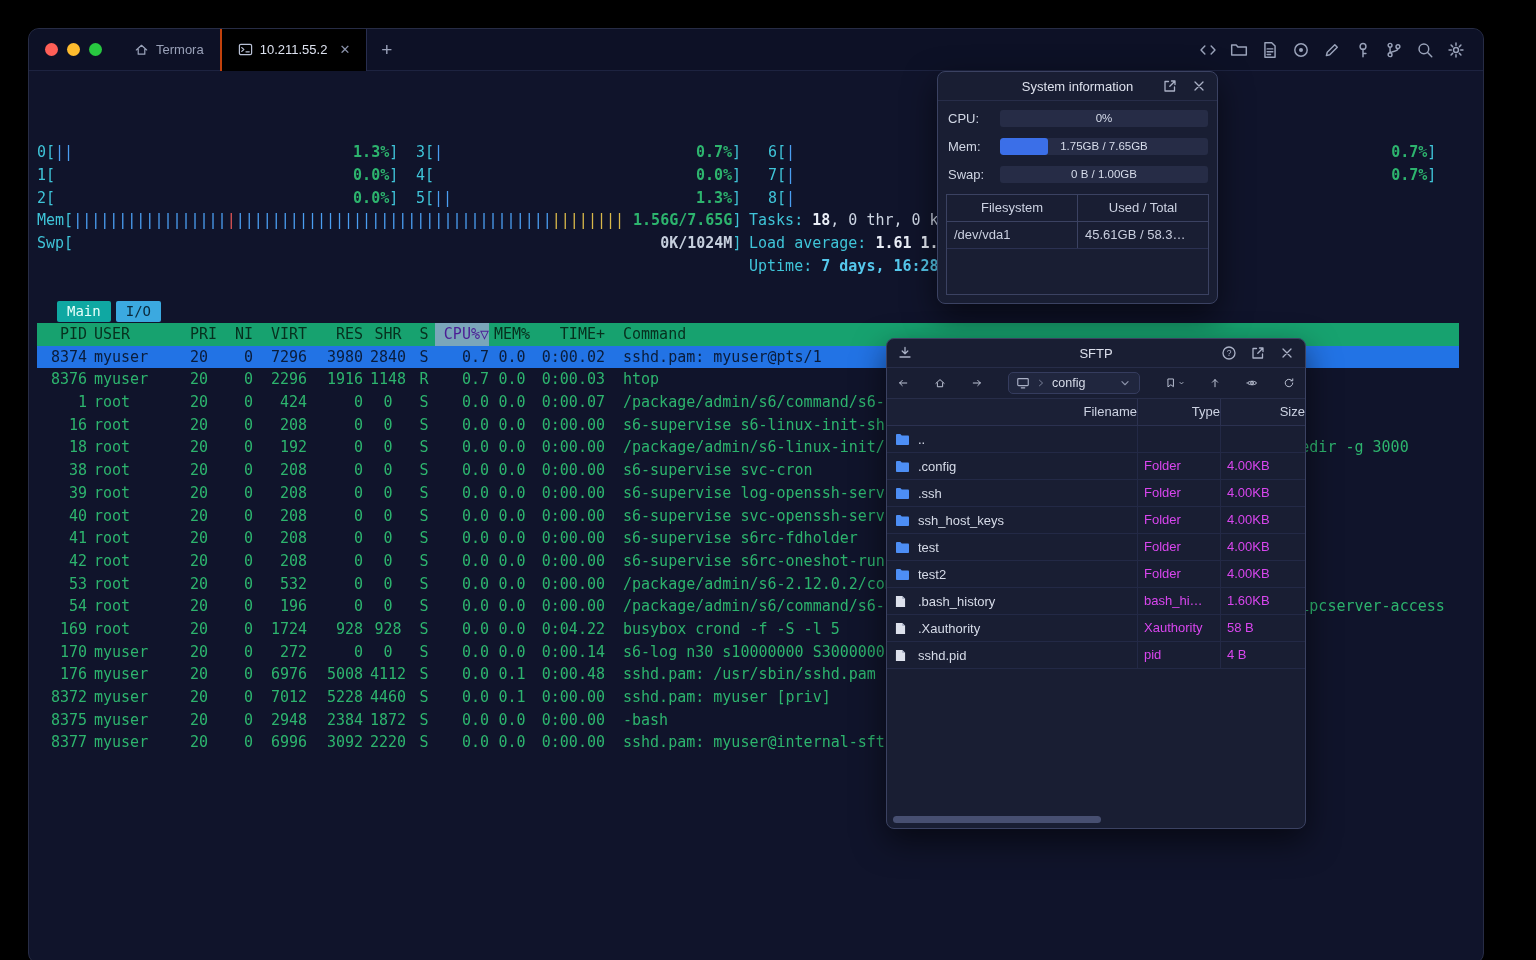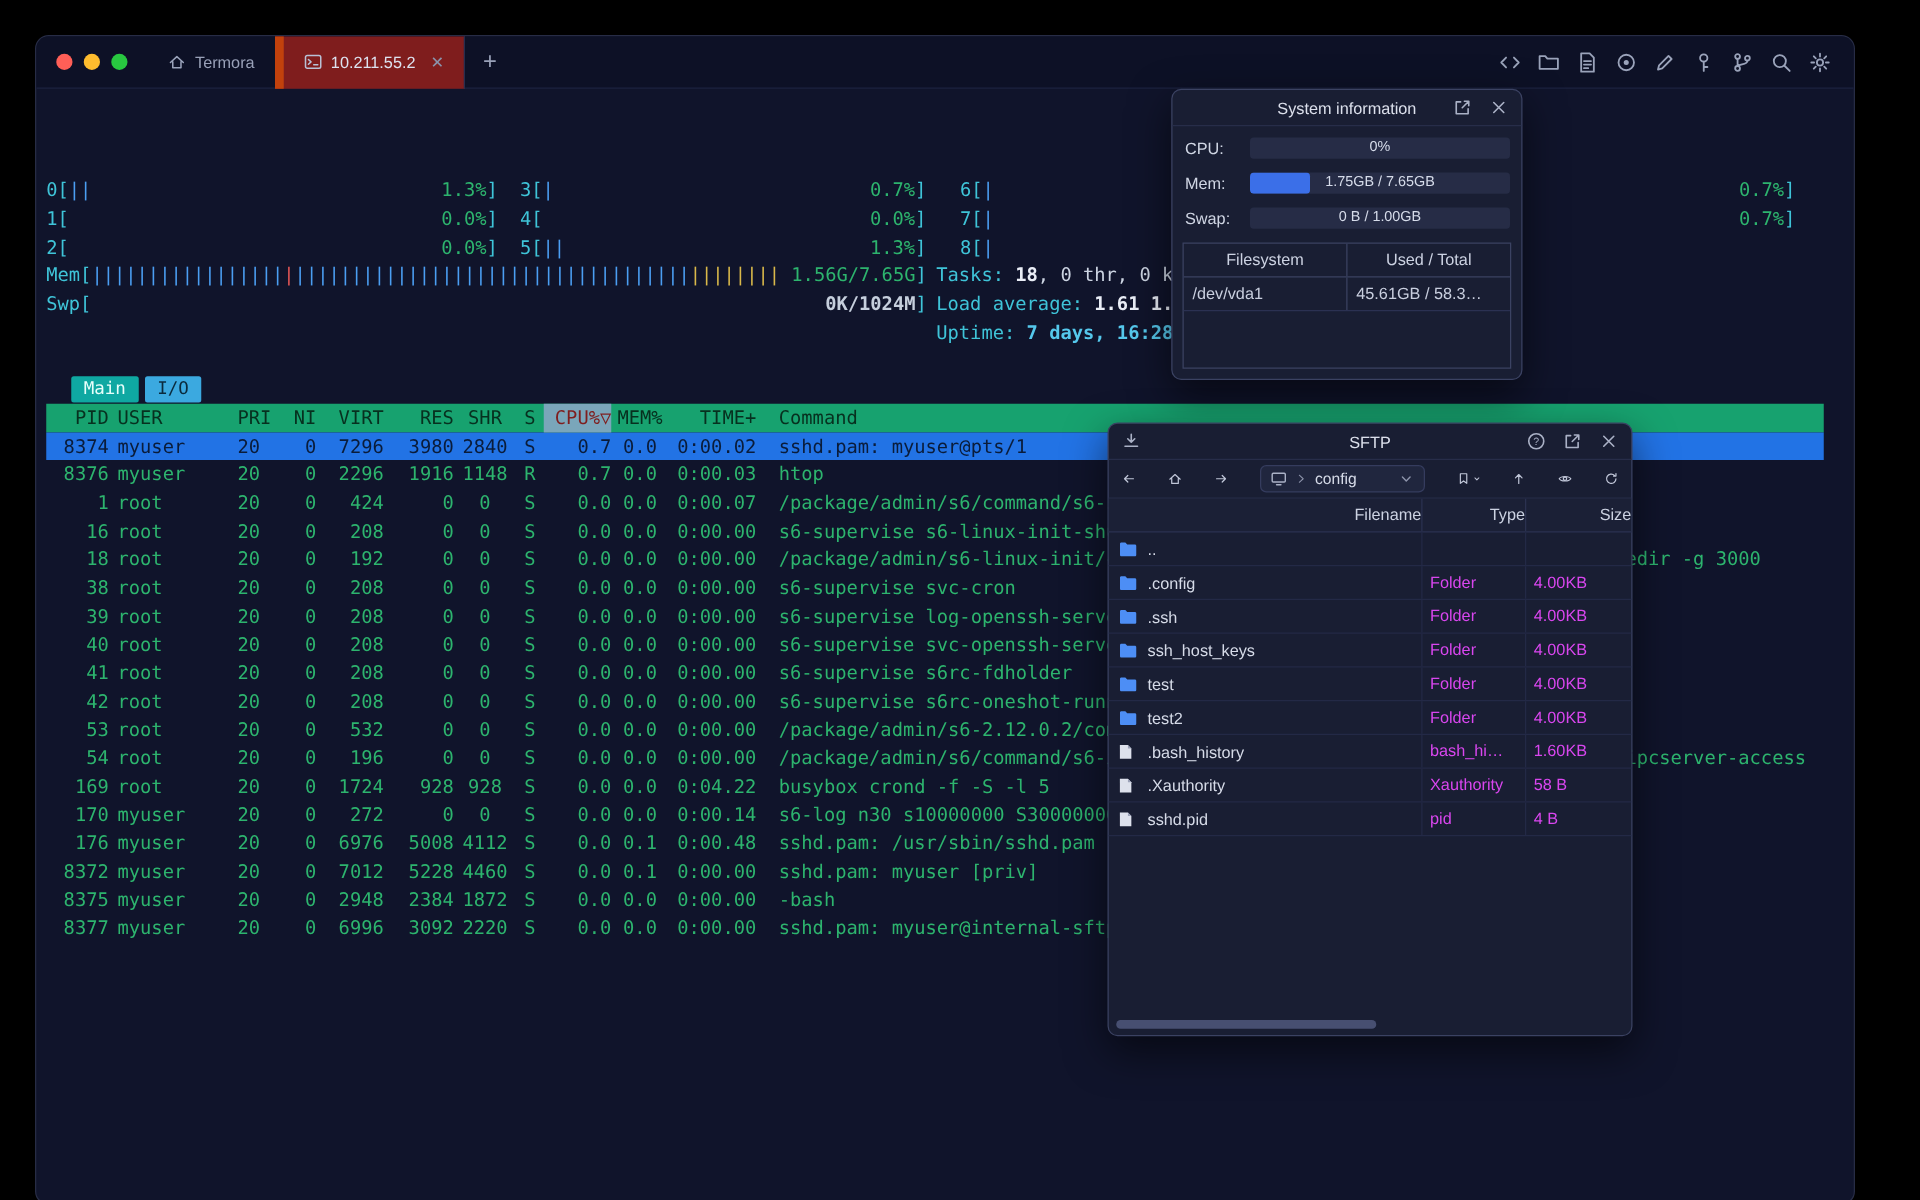--- a/index.html
+++ b/index.html
@@ -4,34 +4,34 @@
 <style>
   *{margin:0;padding:0;box-sizing:border-box}
   html,body{width:1536px;height:960px;background:#000;overflow:hidden;font-family:"Liberation Sans",sans-serif}
   .window{position:absolute;left:28px;top:28px;width:1456px;height:936px;background:#10142b;border:1px solid #272c45;border-radius:11px;overflow:hidden}
   
   .titlebar{position:absolute;left:0;top:0;right:0;height:42px;background:#0d1126;border-bottom:1px solid #1d2340;display:flex;align-items:center;z-index:3}
   .traffic{display:flex;gap:9px;padding:0 16px}
   .dot{width:13px;height:13px;border-radius:50%}
   .dot.r{background:#ff5f57}.dot.y{background:#febc2e}.dot.g{background:#28c840}
   .tab{display:flex;align-items:center;gap:7px;height:42px;padding:0 16px;color:#99a1b8;font-size:13px;cursor:default}
-  .tab.active{background:#7f1d1d;border-left:7px solid #c2410c;border-right:1px solid #272d4e;color:#dde2ef}
+  .tab.active{background:#000000;border-left:2px solid #c2410c;border-right:1px solid #272d4e;color:#dde2ef}
   .tab-close{margin-left:5px;color:#8a92aa;font-size:13px;line-height:13px}
   .newtab{color:#99a1b8;font-size:19px;padding:0 14px}
   .tb-icons{margin-left:auto;display:flex;gap:13px;padding-right:18px;align-items:center}
   .tbtn{width:18px;height:18px;color:#9aa3ba;display:flex;align-items:center;justify-content:center}
   svg.icon{fill:none;stroke:currentColor;stroke-width:1.3;stroke-linecap:round;stroke-linejoin:round;width:100%;height:100%}
   svg.icon text{stroke:none;fill:currentColor;font-family:"Liberation Sans",sans-serif}
   .tab-ic{width:15px;height:15px;display:inline-flex;color:#9aa3ba}
   .tab.active .tab-ic{color:#b9c1d6}
   
   .terminal{position:absolute;left:0;top:43px;right:0;bottom:0;font-family:"DejaVu Sans Mono",monospace;font-size:15px;color:#2db46e;z-index:1}
   .mline{white-space:pre;height:22.8px;line-height:22.8px}
   .mcy{color:#3fc4d8}
-  .mgr{color:#2db46e;font-weight:normal}
+  .mgr{color:#2db46e;font-weight:bold}
   #swpline .mgr{color:#c6cfdd;font-weight:bold}
   .wb{color:#e9edf6;font-weight:bold}
   .wn{color:#cdd5e3}
   .ub{color:#55c8ec;font-weight:bold}
   .pp-blue{color:#4b9ef2}.pp-red{color:#e25555}.pp-yellow{color:#d9b84a}
   #mcol0{position:absolute;left:8px;top:69px}
   #mcol1{position:absolute;left:387px;top:69px}
   #mcol2{position:absolute;left:739px;top:69px}
   #memline{position:absolute;left:8px;top:137.4px}
   #swpline{position:absolute;left:8px;top:160.2px}
@@ -54,21 +54,21 @@
   .pc2{width:27px;text-align:left}
   .pc3{width:36px;text-align:right}
   .pc4{width:54px;text-align:right}
   .pc5{width:56px;text-align:right}
   .pc6{width:50px;text-align:center}
   .pc7{width:22px;text-align:center}
   .pc8{width:54px;text-align:right}
   .pc9{width:46px;text-align:center}
   .pc10{width:70px;text-align:right}
   .pc11{flex:1 1 auto;padding-left:18px}
-  .phead .pc8.sortcol{background:#7aa6ba;color:#7f1d1d}
+  .phead .pc8.sortcol{background:#7aa6ba;color:#4c1d95}
   
   .panel{position:absolute;background:#191e33;border:1px solid #3b4262;border-radius:8px;box-shadow:0 12px 32px rgba(0,0,0,.55);font-size:13px;color:#c9cfdf;z-index:6}
   .p-title{position:relative;height:29px;display:flex;align-items:center;justify-content:center;border-bottom:1px solid #272d49}
   .p-title-text{color:#dce0ec;font-size:13px}
   .p-ic{width:16px;height:16px;color:#aab1c6;display:inline-flex}
   .p-ic.left{position:absolute;left:10px;top:6px}
   .p-actions{position:absolute;right:10px;top:6px;display:flex;gap:13px}
   
   .sysinfo{left:908px;top:42px;width:281px;height:233px}
   .si-rows{padding-top:3px}

